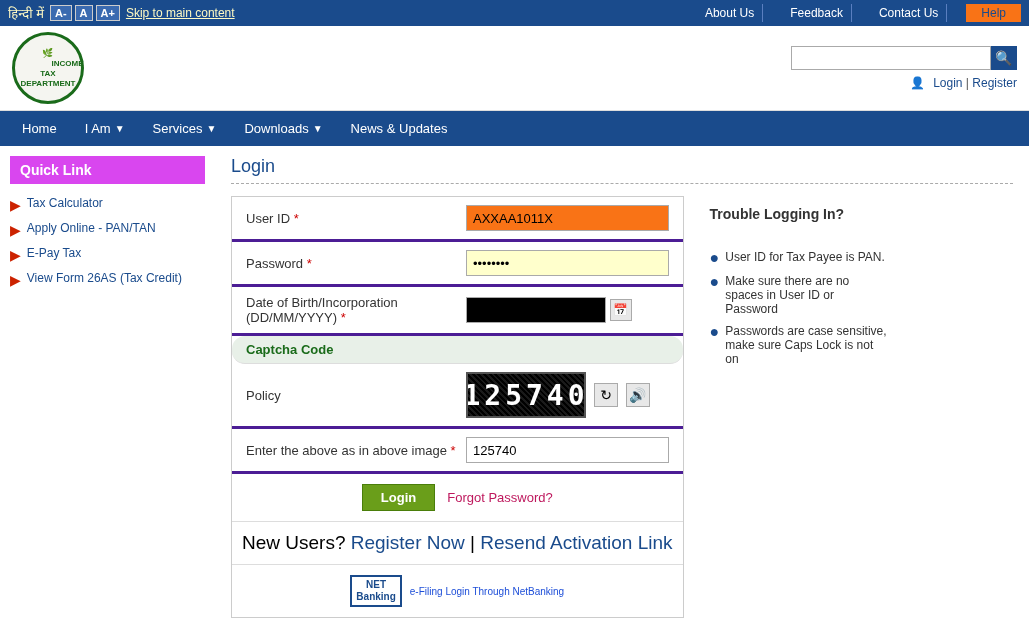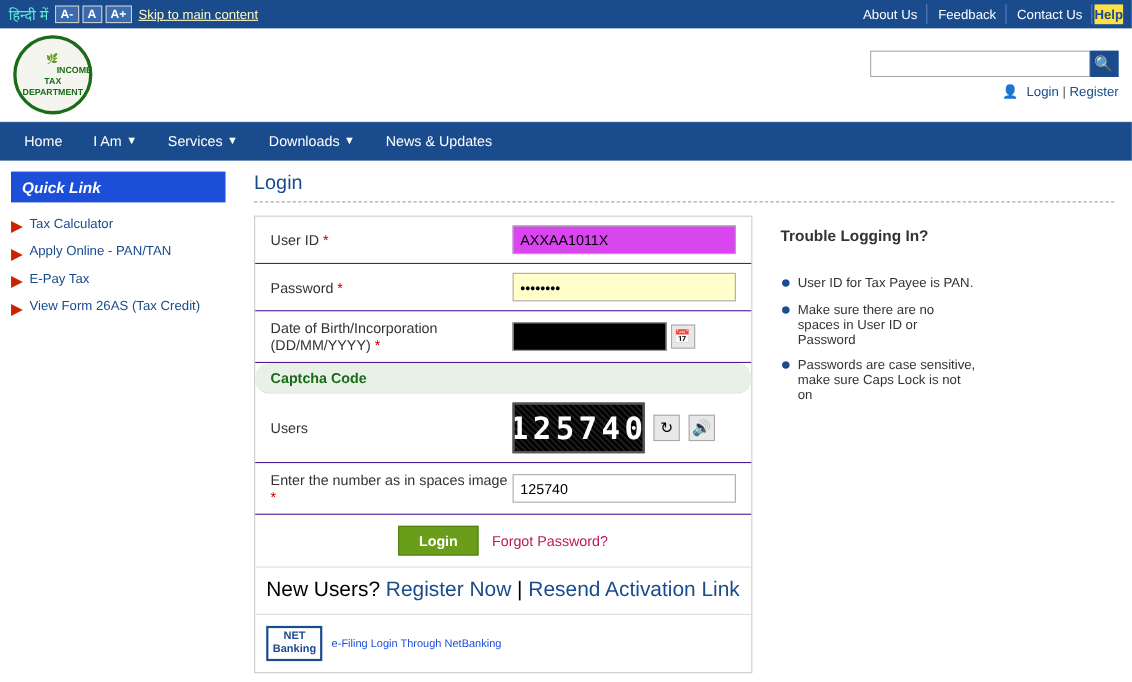--- a/index.html
+++ b/index.html
@@ -9,31 +9,31 @@
     .top-bar {
       background: #1a4b8c;
       color: #fff;
       display: flex;
       align-items: center;
       justify-content: space-between;
       padding: 4px 8px;
       font-size: 12px;
     }
     .top-bar-left { display: flex; align-items: center; gap: 6px; }
-    .top-bar-right { display: flex; align-items: flex-start; gap: 2px; }
+    .top-bar-right { display: flex; align-items: flex-start; gap: 19px; }
     .top-bar-right a, .top-bar-right span {
       color: #fff; text-decoration: none; padding: 2px 8px;
       border-right: 1px solid #5a7fc0;
       font-size: 12px;
     }
     .top-bar-right span:last-child { border-right: none; }
     .top-bar-right .active-btn {
-      background: #fde047; color: #1a4b8c; padding: 2px 0; font-weight: bold;
-    }
-    .hindi-text { color: #5eead4; font-size: 13px; }
+      background: #f97316; color: #1a4b8c; padding: 2px 15px; font-weight: normal;
+    }
+    .hindi-text { color: #fef9c3; font-size: 13px; }
     .font-size-btns { display: flex; gap: 3px; align-items: center; }
     .font-size-btn {
       border: 1px solid #ccc; background: #3a6ab0; color: #fff;
       padding: 1px 4px; font-size: 11px; cursor: pointer; font-weight: bold;
     }
     .skip-link { color: #fef9c3; font-size: 12px; text-decoration: underline; cursor: pointer; }
 
     
     .header {
       background: #fff;
@@ -90,27 +90,26 @@
       min-height: 400px;
     }
 
     
     .sidebar {
       width: 215px;
       min-width: 215px;
       padding: 10px;
     }
     .sidebar-title {
-      background: #1d4ed8;
+      background: #d946ef;
       color: #fff;
       padding: 6px 10px;
       font-size: 14px;
       font-weight: bold;
       margin-bottom: 8px;
-      font-style: italic;
     }
     .sidebar-list { list-style: none; }
     .sidebar-item {
       padding: 4px 0;
       display: flex; align-items: flex-start; gap: 6px;
       color: #1a4b8c;
     }
     .sidebar-bullet { color: #cc2200; font-size: 14px; margin-top: 1px; }
     .sidebar-link { color: #1a4b8c; text-decoration: none; font-size: 12px; cursor: pointer; }
 
@@ -125,36 +124,36 @@
       padding-bottom: 6px; margin-bottom: 12px;
     }
     .login-form-box {
       border: 1px solid #ccc;
       padding: 0;
       max-width: 520px;
     }
     .form-row {
       display: flex;
       align-items: center;
-      border-bottom: 1px solid #4c1d95;
+      border-bottom: 3px solid #4c1d95;
       padding: 8px 14px;
     }
     .form-label {
       width: 220px; min-width: 220px;
       font-size: 13px; color: #333;
     }
     .form-label .required { color: #cc0000; }
     .form-input {
       flex: 1;
       height: 26px;
       border: 1px solid #aaa;
       padding: 2px 6px;
       font-size: 13px;
     }
-    .form-input.yellow-bg { background: #d946ef; }
+    .form-input.yellow-bg { background: #f97316; }
     .form-input.password { background: #ffffcc; }
     .date-row { display: flex; align-items: center; gap: 4px; }
     .date-input {
       width: 140px; height: 26px;
       border: 1px solid #aaa; padding: 2px 6px; font-size: 13px;
       background: #000;
     }
     .cal-icon {
       width: 22px; height: 22px; border: 1px solid #aaa;
       background: #e8e8e8; cursor: pointer; display: flex;
@@ -199,21 +198,21 @@
       background: #6a9e1a; color: #fff; border: 1px solid #4a7e0a;
       padding: 5px 18px; font-size: 13px; cursor: pointer; font-weight: bold;
     }
     .forgot-link { color: #be185d; text-decoration: none; font-size: 13px; cursor: pointer; }
     .new-users-row {
       text-align: center; padding: 10px; border-bottom: 1px solid #ddd;
       font-size: 19px;
     }
     .new-users-row a { color: #1a4b8c; text-decoration: none; }
     .netbanking-row {
-      display: flex; align-items: center; 
+      display: flex; align-items: center; justify-content: center;
       gap: 8px; padding: 10px;
     }
     .netbanking-badge {
       border: 2px solid #1a4b8c; padding: 2px 4px;
       font-size: 10px; color: #1a4b8c; text-align: center; line-height: 1.2;
       font-weight: bold;
     }
     .netbanking-link { color: #1d4ed8; text-decoration: none; font-size: 10px; }
 
     
@@ -354,31 +353,31 @@
           </div>
           <div class="date-row">
             <input class="date-input" type="text" style="background: rgb(0, 0, 0); color: rgb(0, 0, 0);">
             <div class="cal-icon">📅</div>
           </div>
         </div>
 
         <div class="captcha-header">Captcha Code</div>
 
         <div class="form-row">
-          <div class="form-label">Users</div>
+          <div class="form-label">Policy</div>
           <div class="captcha-image-box">
             <div class="captcha-img">125740</div>
             <div class="captcha-refresh" title="Refresh">↻</div>
             <div class="captcha-audio" title="Audio">🔊</div>
           </div>
         </div>
 
         <div class="form-row">
           <div class="form-label">
-            <span>Enter the number as in spaces image</span>
+            <span>Enter the above as in above image</span>
             <span class="required"> *</span>
           </div>
           <input class="form-input" type="text" value="125740" style="">
         </div>
 
         <div class="form-buttons-row">
           <button class="login-btn">Login</button>
           <a class="forgot-link" href="#">Forgot Password?</a>
         </div>
 

